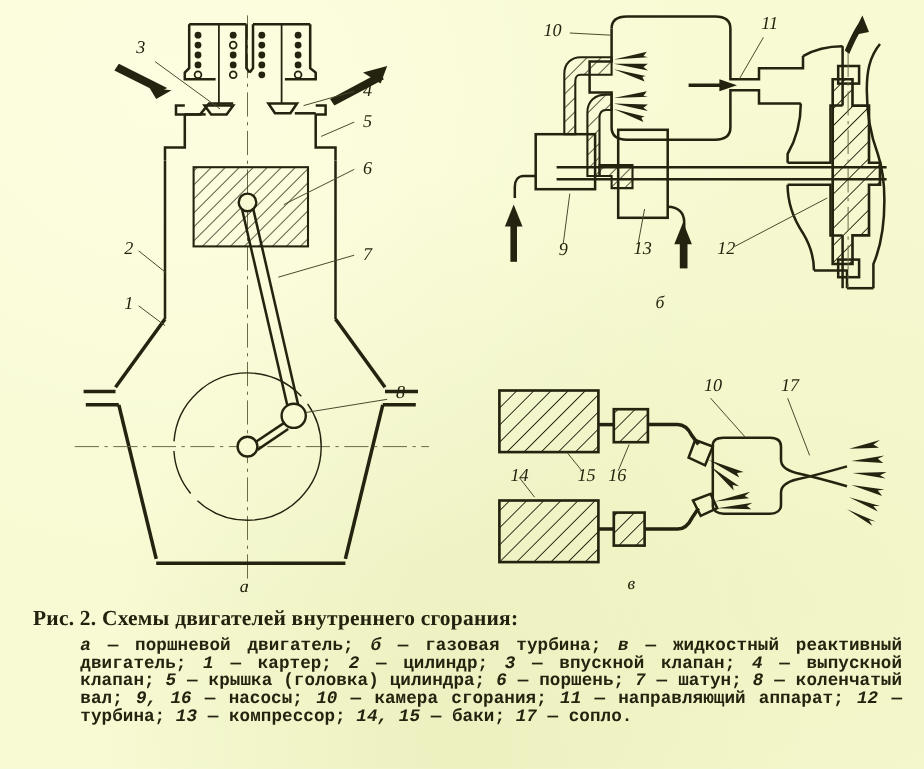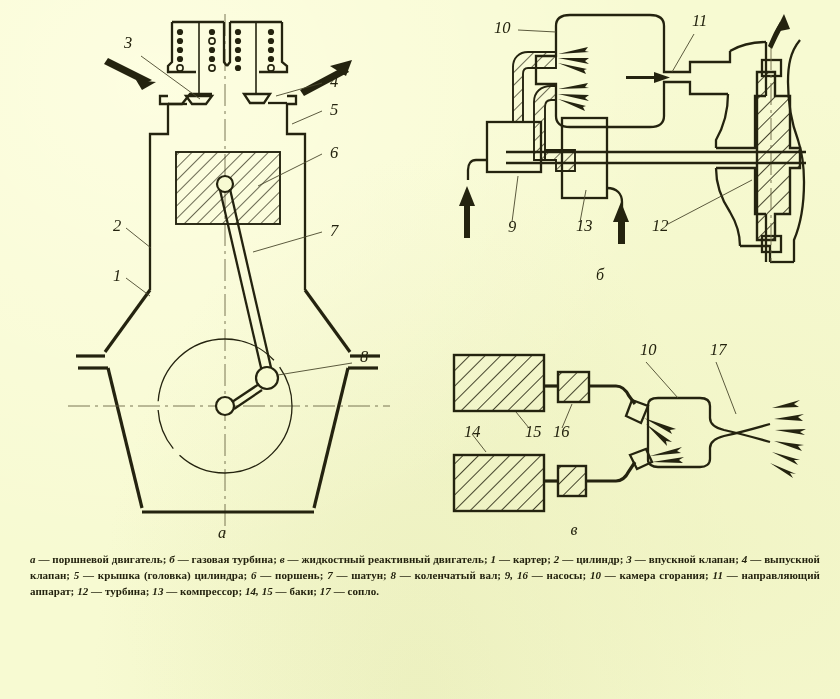--- a/index.html
+++ b/index.html
@@ -47,28 +47,29 @@
   .cap-title {
     font-family: "Liberation Serif", serif;
     font-size: 19.5px;
     font-weight: 700;
     letter-spacing: 0.2px;
     color: #23220f;
     margin: 0 0 6px 0;
     white-space: nowrap;
   }
   .cap-body {
-    font-family: Liberation Serif, serif;
-    font-size: 11px;
+    font-family: Liberation Mono, monospace;
+    font-size: 16px;
     font-weight: 700;
     line-height: 15.9px;
     color: #24230f;
     text-align: justify;
     text-justify: inter-word;
     letter-spacing: 0.05px;
+    margin-left: 43px;
   }
   .cap-body i { font-style: italic; }
   .panel-letter {
     font-family: "Liberation Serif", serif;
     font-style: italic;
     font-size: 16px;
     fill: #24230f;
   }
   text.callout {
     font-family: "Liberation Serif", serif;
@@ -375,15 +376,16 @@
           <line class="leader" x1="716" y1="362" x2="736" y2="414"></line>
           <text class="callout" x="710" y="355">17</text>
         </g>
 
         <text class="panel-letter" x="574" y="535" text-anchor="middle">в</text>
       </g>
     </svg>
   </div>
 
   <div class="cap-wrap">
+    <div class="cap-title">Рис. 2. Схемы двигателей внутреннего сгорания:</div>
     <div class="cap-body"><i>а</i><span> — поршневой двигатель;  </span><i>б</i><span> — газовая турбина;  </span><i>в</i><span> — жидкостный реактивный двигатель; </span><i>1</i><span> — картер;  </span><i>2</i><span> — цилиндр;  </span><i>3</i><span> — впускной клапан;  </span><i>4</i><span> — выпускной клапан;  </span><i>5</i><span> — крышка (головка) цилиндра;  </span><i>6</i><span> — поршень;  </span><i>7</i><span> — шатун;  </span><i>8</i><span> — коленчатый вал;  </span><i>9, 16</i><span> — насосы;  </span><i>10</i><span> — камера сгорания;  </span><i>11</i><span> — направляющий аппарат;  </span><i>12</i><span> — турбина;  </span><i>13</i><span> — компрессор;  </span><i>14, 15</i><span> — баки;  </span><i>17</i><span> — сопло.</span></div>
   </div>
 </div>
 
 </body></html>

